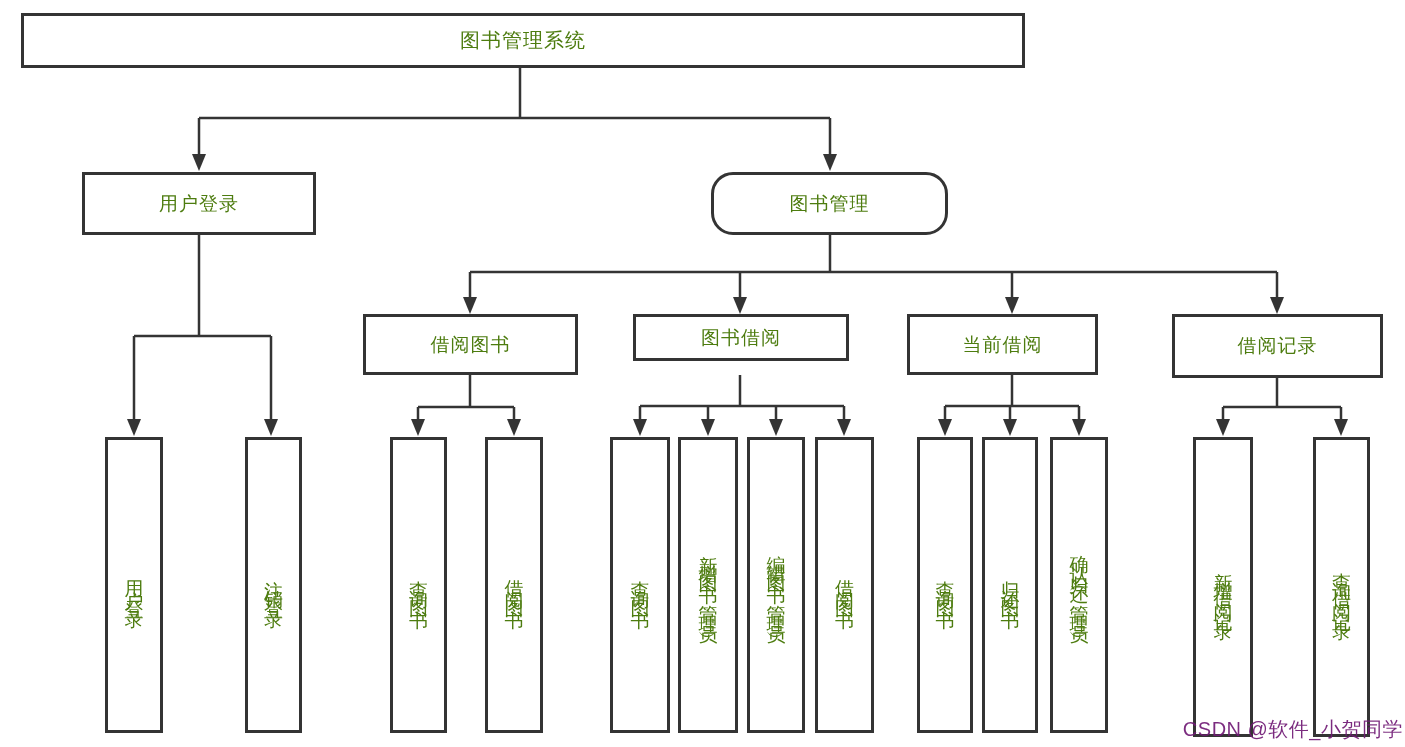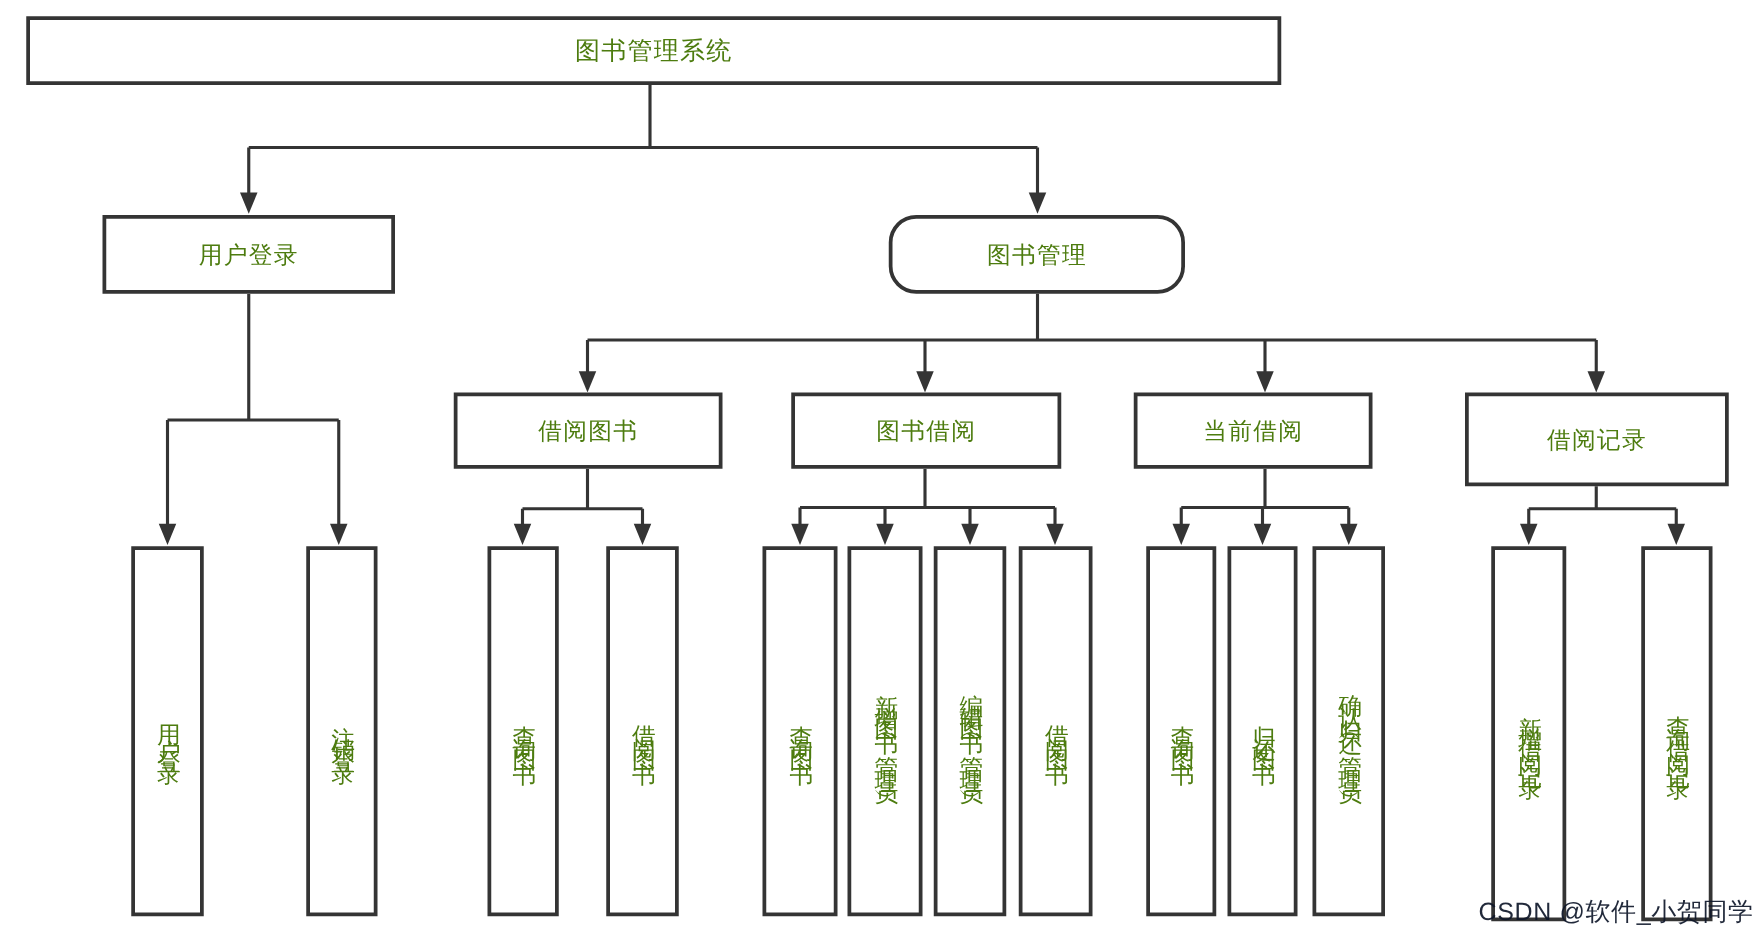--- a/index.html
+++ b/index.html
@@ -40,21 +40,21 @@
     writing-mode: vertical-rl;
     text-orientation: mixed;
     letter-spacing: 10px;
     display: block;
   }
   .watermark {
     position: absolute;
     top: 716px;
     right: 2px;
     font-size: 20px;
-    color: #0f172a;
+    color: #701a75;
     opacity: 0.92;
     white-space: nowrap;
     letter-spacing: 0.5px;
   }
 </style>
 </head>
 <body>
 
 <div class="stage">
 
@@ -98,27 +98,27 @@
   <div class="box h" style="left:82px; top:172px; width:234px; height:63px;">
     <span>用户登录</span>
   </div>
   <div class="box h" style="left:711px; top:172px; width:237px; height:63px;border-radius:22px;">
     <span>图书管理</span>
   </div>
 
   <div class="box h" style="left:363px; top:314px; width:215px; height:61px;">
     <span>借阅图书</span>
   </div>
-  <div class="box h" style="left:633px; top:314px; width:216px; height:61px;">
+  <div class="box h" style="left:633px; top:314px; width:216px; height:47px;">
     <span>图书借阅</span>
   </div>
   <div class="box h" style="left:907px; top:314px; width:191px; height:61px;">
     <span>当前借阅</span>
   </div>
-  <div class="box h" style="left:1172px; top:314px; width:211px; height:75px;">
+  <div class="box h" style="left:1172px; top:314px; width:211px; height:64px;">
     <span>借阅记录</span>
   </div>
 
   <div class="box v" style="left:105px; top:437px; width:58px; height:296px;">
     <span>用户登录</span>
   </div>
   <div class="box v" style="left:245px; top:437px; width:57px; height:296px;">
     <span>注销登录</span>
   </div>
 

